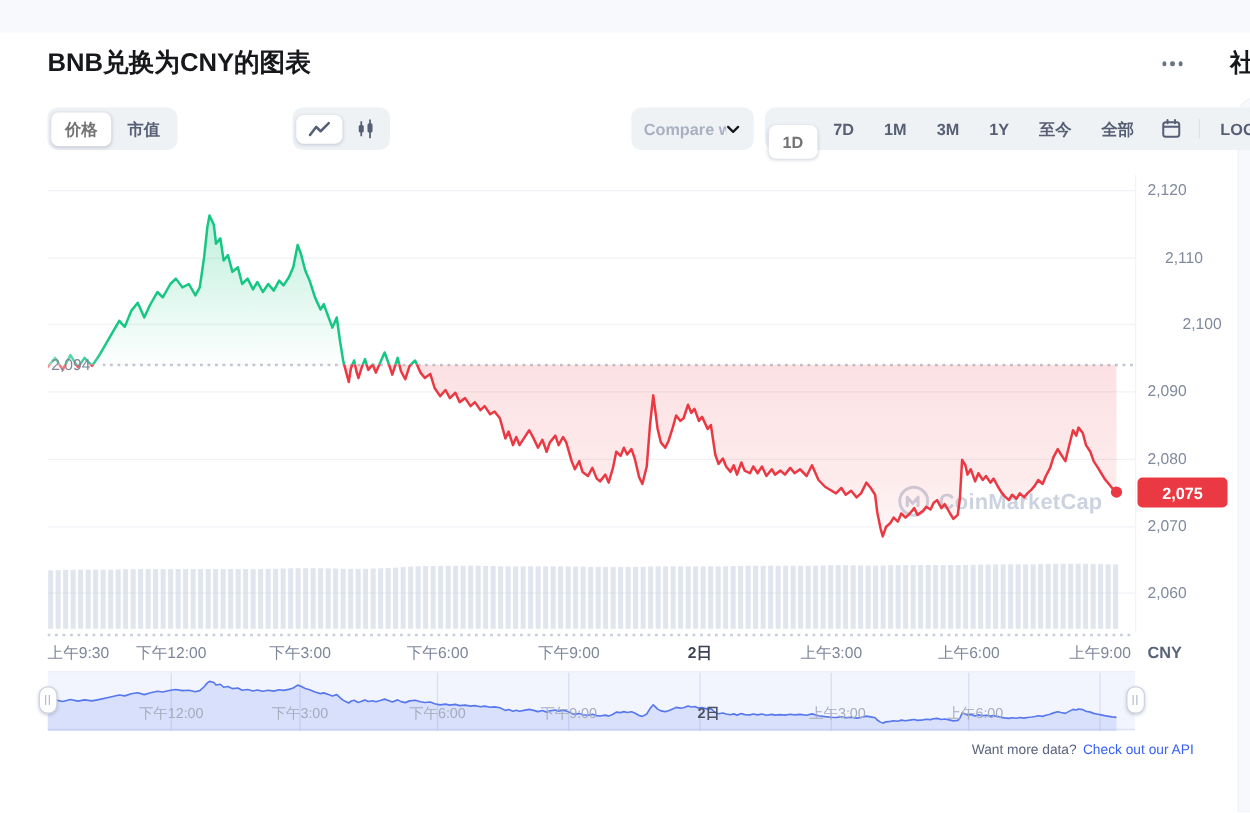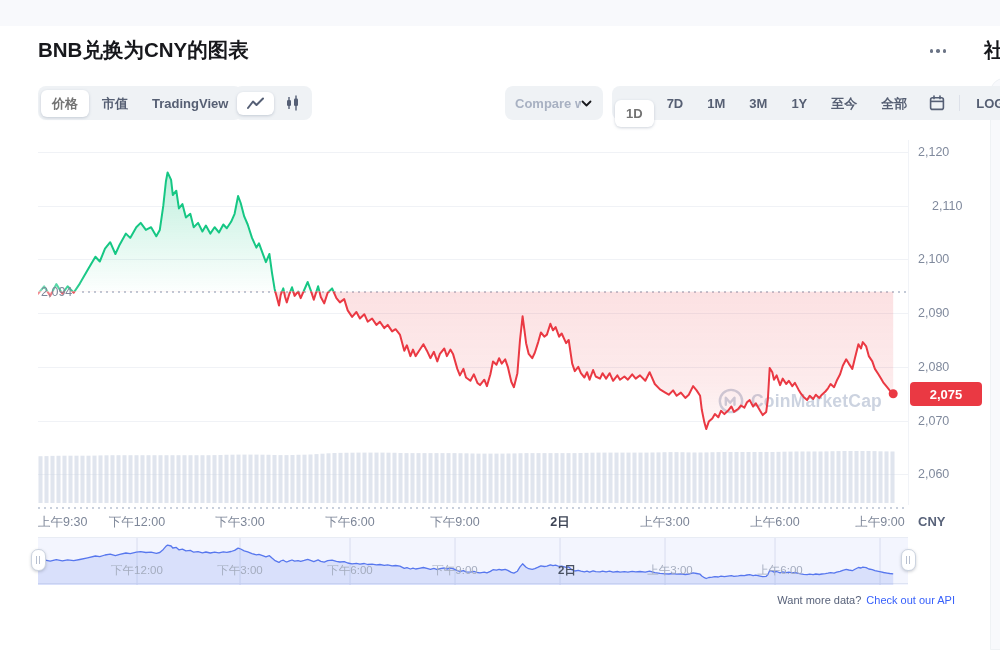--- a/index.html
+++ b/index.html
@@ -61,21 +61,20 @@
   <div class="more-btn">
       <i></i>
       <i></i>
       <i></i>
     </div>
   <div class="partial-tab">社</div>
 
   <div class="pill-group" style="left:38px;" id="viewTabs">
       <button class="tab active">价格</button>
       <button class="tab">市值</button>
-      <button class="tab">TradingView</button>
     </div>
 
   <div class="pill-group" style="left:234px;">
     <button class="icon-tab active">
       <svg width="19" height="13" viewBox="0 0 19 13">
           <polyline points="2,11 7,4.5 10.5,8 17,1.5" fill="none" stroke="#555f75" stroke-width="2" stroke-linecap="round" stroke-linejoin="round"></polyline>
         </svg>
     </button>
     <button class="icon-tab">
       <svg width="15" height="16" viewBox="0 0 15 16">
@@ -122,21 +121,21 @@
       <div class="gridline" style="top: 259px;"></div>
       <div class="gridline" style="top: 313px;"></div>
       <div class="gridline" style="top: 367px;"></div>
       <div class="gridline" style="top: 421px;"></div>
       <div class="gridline" style="top: 474px;"></div>
     </div>
   <div class="vgrid-right"></div>
   <div id="ylabels">
       <div class="ylabel" style="top: 144px;">2,120</div>
       <div class="ylabel" style="top: 198px; margin-left: 14px;">2,110</div>
-      <div class="ylabel" style="top: 251px;">2,100</div>
+      <div class="ylabel" style="top: 251px; margin-left: 28px;">2,100</div>
       <div class="ylabel" style="top: 305px;">2,090</div>
       <div class="ylabel" style="top: 359px;">2,080</div>
       <div class="ylabel" style="top: 413px;">2,070</div>
       <div class="ylabel" style="top: 466px;">2,060</div>
     </div>
 
   <div class="watermark">
     <span style="display:flex;">
       <svg width="26" height="26" viewBox="0 0 24 24">
         <circle cx="12" cy="12" r="10.3" fill="none" stroke="#ccd3e0" stroke-width="2.2"></circle>

